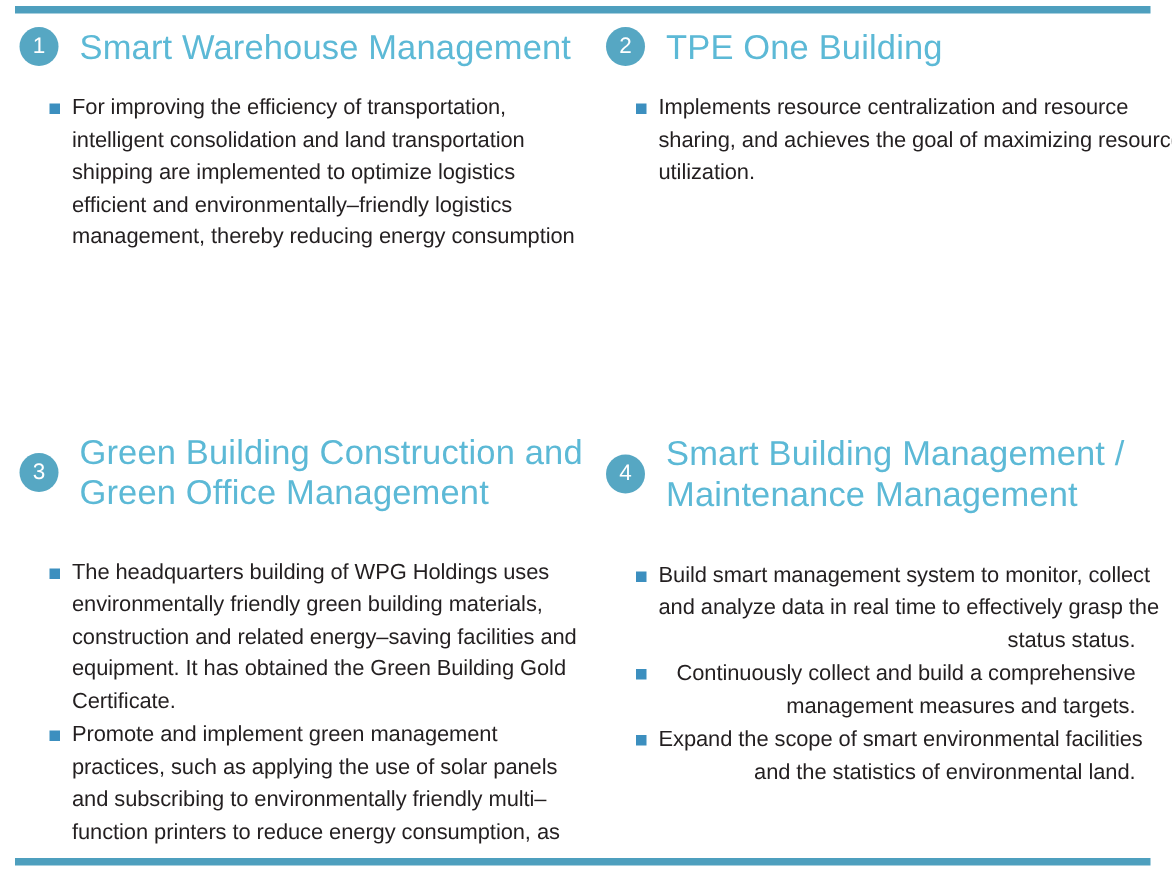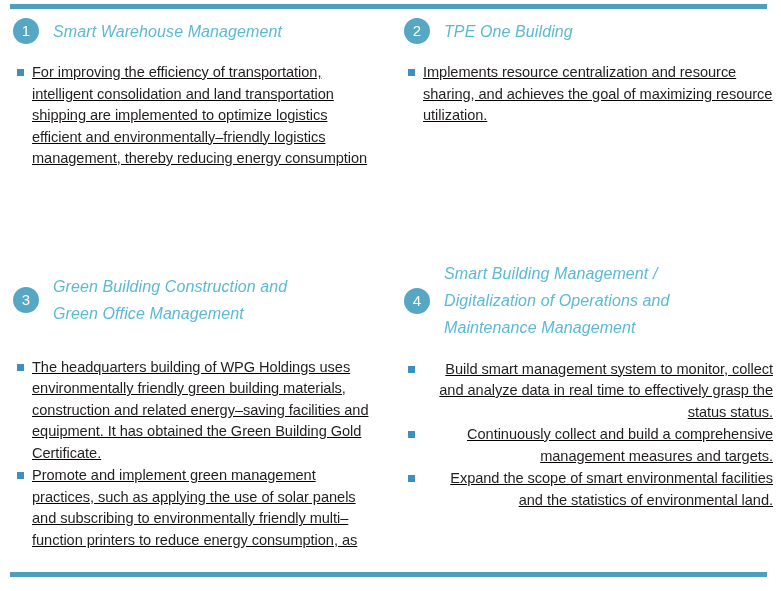--- a/index.html
+++ b/index.html
@@ -62,33 +62,31 @@
     color: #ffffff;
     font-size: 15px;
     line-height: 26px;
     text-align: center;
     font-weight: 400;
     letter-spacing: 0;
   }
   .head-text {
     margin-left: 14px;
     color: #5cb9d6;
-    font-size: 16px;
+    font-size: 23px;
     line-height: 27px;
     font-weight: 400;
     letter-spacing: 0.1px;
-    font-style: italic;
   }
   .head-text .hl { display: block; white-space: nowrap; }
 
   .bullets {
-    margin: 0;
+    margin: 16px;
     padding: 0;
     list-style: none;
-    text-decoration: underline;
   }
   .item-body { margin-top: 14px; }
 
   .bullet {
     position: relative;
     padding-left: 19px;
     margin-bottom: 1px;
     color: #231f20;
     font-size: 14.6px;
     line-height: 21.5px;
@@ -178,21 +176,20 @@
 
           </li>
         </ul>
       </div>
 
       <div class="col col-right">
         <div class="item-head" style="min-height:84px; margin-top:-12px;">
           <div class="badge">4</div>
           <div class="head-text">
             <span class="hl">Smart Building Management /</span>
-            <span class="hl">Digitalization of Operations and</span>
             <span class="hl">Maintenance Management</span>
           </div>
         </div>
         <ul class="bullets item-body" style="margin-top:16px;text-align:right;">
           <li class="bullet">
             <span class="bl">Build smart management system to monitor, collect</span>
             <span class="bl">and analyze data in real time to effectively grasp the</span>
             <span class="bl">status status.</span>
           </li>
           <li class="bullet">

